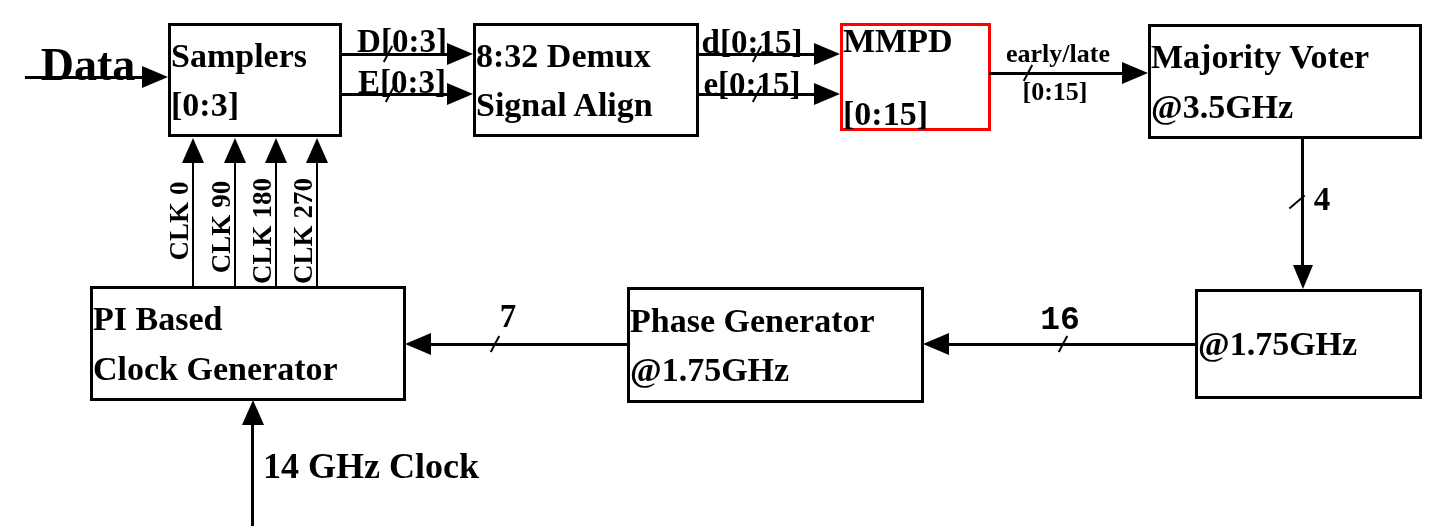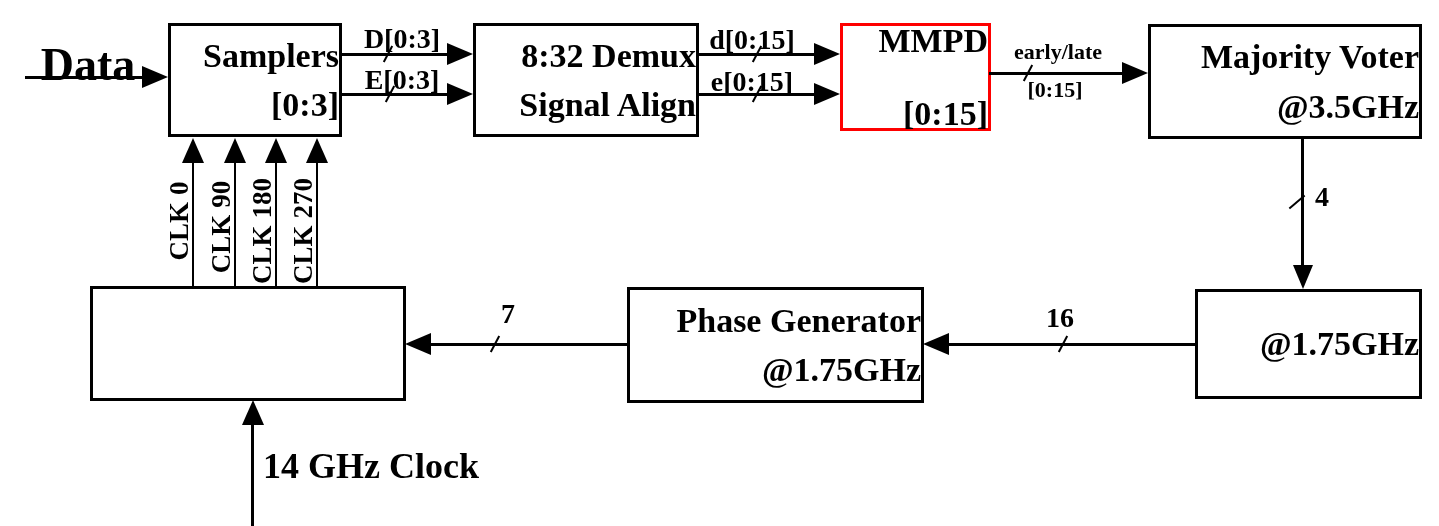--- a/index.html
+++ b/index.html
@@ -16,46 +16,46 @@
     font-weight:bold;
     color:var(--line);
     overflow:hidden;
   }
   .box{
     position:absolute;
     box-sizing:border-box;
     border:3px solid var(--line);
     background:var(--bg);
     display:flex;flex-direction:column;
-    align-items:flex-end;justify-content:center;
+    align-items:flex-start;justify-content:center;
     text-align:center;
     font-size:34px;line-height:1.45;
     white-space:nowrap;
   }
   .box.red{border-color:var(--highlight);}
   .shaft-h{position:absolute;height:3px;background:var(--line);}
   .shaft-v{position:absolute;width:3px;background:var(--line);}
   .shaft-v.thin{width:2px;}
   .head{position:absolute;width:0;height:0;}
   .head.r{border-top:11px solid transparent;border-bottom:11px solid transparent;border-left:26px solid var(--line);}
   .head.l{border-top:11px solid transparent;border-bottom:11px solid transparent;border-right:26px solid var(--line);}
   .head.u{border-left:11px solid transparent;border-right:11px solid transparent;border-bottom:25px solid var(--line);}
   .head.d{border-left:10px solid transparent;border-right:10px solid transparent;border-top:24px solid var(--line);}
   .slash{
     position:absolute;width:18px;height:2px;background:var(--line);
     transform:rotate(-62deg);
   }
   .slash.flat{width:20px;transform:rotate(-40deg);}
   .lbl{
     position:absolute;text-align:center;
-    font-size:28px;line-height:1;white-space:nowrap;
+    font-size:33px;line-height:1;white-space:nowrap;
   }
   .lbl.big{font-size:46px;}
   .lbl.huge{font-size:36px;text-align:left;}
-  .lbl.mid{font-size:22px;}
+  .lbl.mid{font-size:26px;}
   .lbl.rot{
     font-size:27px;
     transform:translate(-50%,-50%) rotate(-90deg);
   }
 </style>
 </head>
 <body>
 
 <div id="stage">
 
@@ -76,20 +76,22 @@
     <span>@3.5GHz</span>
   </div>
   <div class="box" style="left:1195px;top:289px;width:227px;height:110px;">
     <span>@1.75GHz</span>
   </div>
   <div class="box" style="left:627px;top:287px;width:297px;height:116px;">
     <span>Phase Generator</span>
     <span>@1.75GHz</span>
   </div>
   <div class="box" style="left:90px;top:286px;width:316px;height:115px;">
+    <span>PI Based</span>
+    <span>Clock Generator</span>
   </div>
 
   <div class="shaft-h" style="left:25px;top:76px;width:119px;"></div>
   <div class="head r" style="left:142px;top:66px;"></div>
   <div class="lbl big" style="left:18px;top:42px;width:140px;">Data</div>
 
   <div class="shaft-h" style="left:341px;top:53px;width:108px;"></div>
   <div class="head r" style="left:447px;top:43px;"></div>
   <div class="slash" style="left:379px;top:53px;"></div>
   <div class="lbl" style="left:327px;top:25px;width:150px;">D[0:3]</div>
@@ -116,21 +118,21 @@
   <div class="lbl mid" style="left:980px;top:79px;width:150px;">[0:15]</div>
 
   <div class="shaft-v" style="left:1301px;top:138px;height:127px;"></div>
   <div class="head d" style="left:1293px;top:265px;"></div>
   <div class="slash flat" style="left:1287px;top:201px;"></div>
   <div class="lbl" style="left:1302px;top:183px;width:40px;">4</div>
 
   <div class="shaft-h" style="left:947px;top:343px;width:248px;"></div>
   <div class="head l" style="left:923px;top:333px;"></div>
   <div class="slash" style="left:1054px;top:343px;"></div>
-  <div class="lbl" style="left:1030px;top:304px;width:60px;">16</div>
+  <div class="lbl" style="left:1030px;top:304px;width:60px;font-family:Liberation Mono, monospace;">16</div>
 
   <div class="shaft-h" style="left:429px;top:343px;width:198px;"></div>
   <div class="head l" style="left:405px;top:333px;"></div>
   <div class="slash" style="left:486px;top:343px;"></div>
   <div class="lbl" style="left:478px;top:300px;width:60px;">7</div>
 
   <div class="shaft-v thin" style="left:192px;top:160px;height:126px;"></div>
   <div class="head u" style="left:182px;top:138px;"></div>
   <div class="lbl rot" style="left:179px;top:221px;">CLK 0</div>
 

